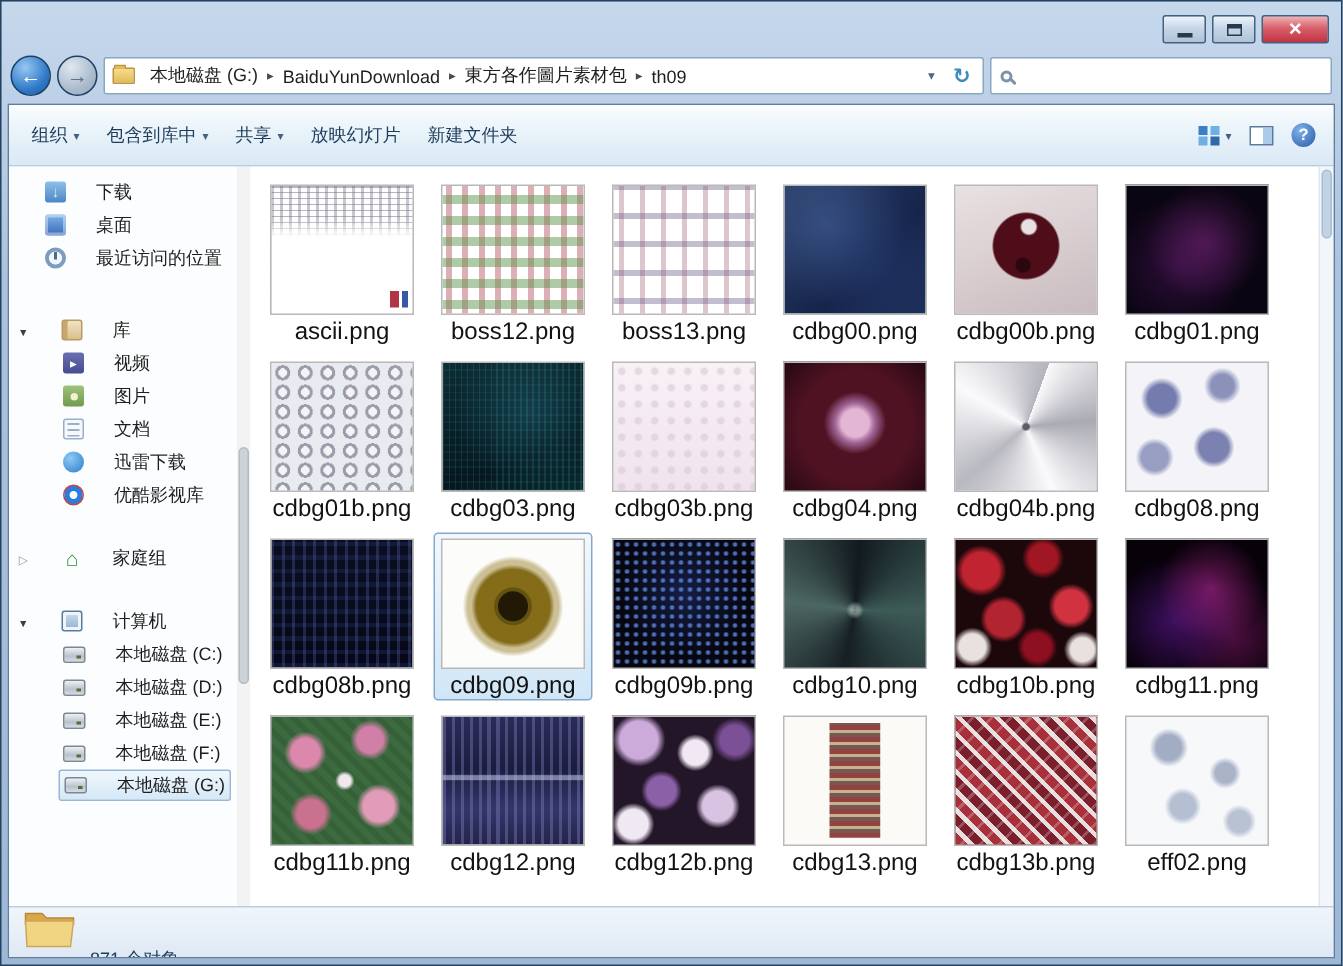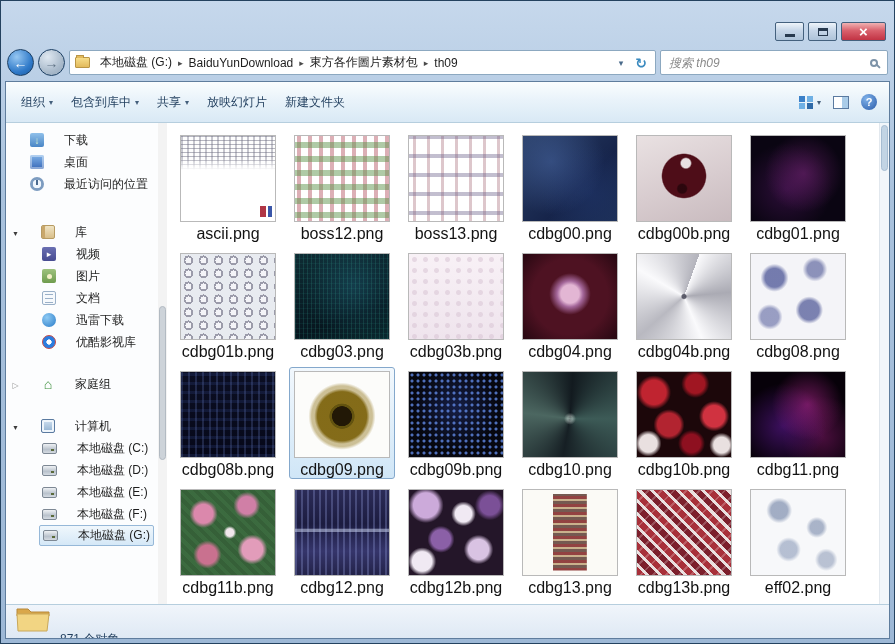--- a/index.html
+++ b/index.html
@@ -2,21 +2,21 @@
 <html><head>
 <meta charset="utf-8">
 <style>
   html,body{margin:0;padding:0;width:895px;height:644px;overflow:hidden;
     font-family:"Liberation Sans","DejaVu Sans",sans-serif;background:#9fb8d4;}
   *{box-sizing:border-box;cursor:default;}
 
   
   .window{position:absolute;inset:0;display:flex;flex-direction:column;
     background:linear-gradient(180deg,#c6d8ec,#a9c2dd 30%,#9db8d6);
-    border:1px solid #24425f;padding:16px 4px 4px;}
+    border:1px solid #24425f;padding:4px 4px 4px;}
   .titlebar{height:27px;position:relative;flex:none;}
   .winbtns{position:absolute;top:5px;right:4px;display:flex;gap:4px;}
   .wb{width:29px;height:19px;border:1px solid #44617e;border-radius:2px;
     background:linear-gradient(#eef4fa,#c6d6e8 45%,#aec3d9);display:flex;align-items:center;justify-content:center;}
   .wb-close{width:45px;background:linear-gradient(#f0b2b2,#d9606c 45%,#c23344);}
   .g-min{width:10px;height:3px;background:#27394e;margin-top:8px;}
   .g-max{width:10px;height:8px;border:1px solid #27394e;border-top-width:3px;}
   .g-close::after{content:"×";color:#fff;font-weight:bold;font-size:15px;line-height:15px;}
 
   
@@ -166,21 +166,20 @@
       <span class="crumb">BaiduYunDownload</span>
       <span class="csep"></span>
       <span class="crumb">東方各作圖片素材包</span>
       <span class="csep"></span>
       <span class="crumb">th09</span>
       <span class="bspacer"></span>
       <span class="bdrop"></span>
       <span class="refresh"></span>
     </div>
     <div class="searchbox">
-      <input placeholder="搜索 th09" style="">
       <span class="mag"></span>
     </div>
   </div>
 
   <div class="client">
 
     <div class="cmdbar">
       <div class="cmd">
           <span>组织</span>
           <span class="dd"></span>

